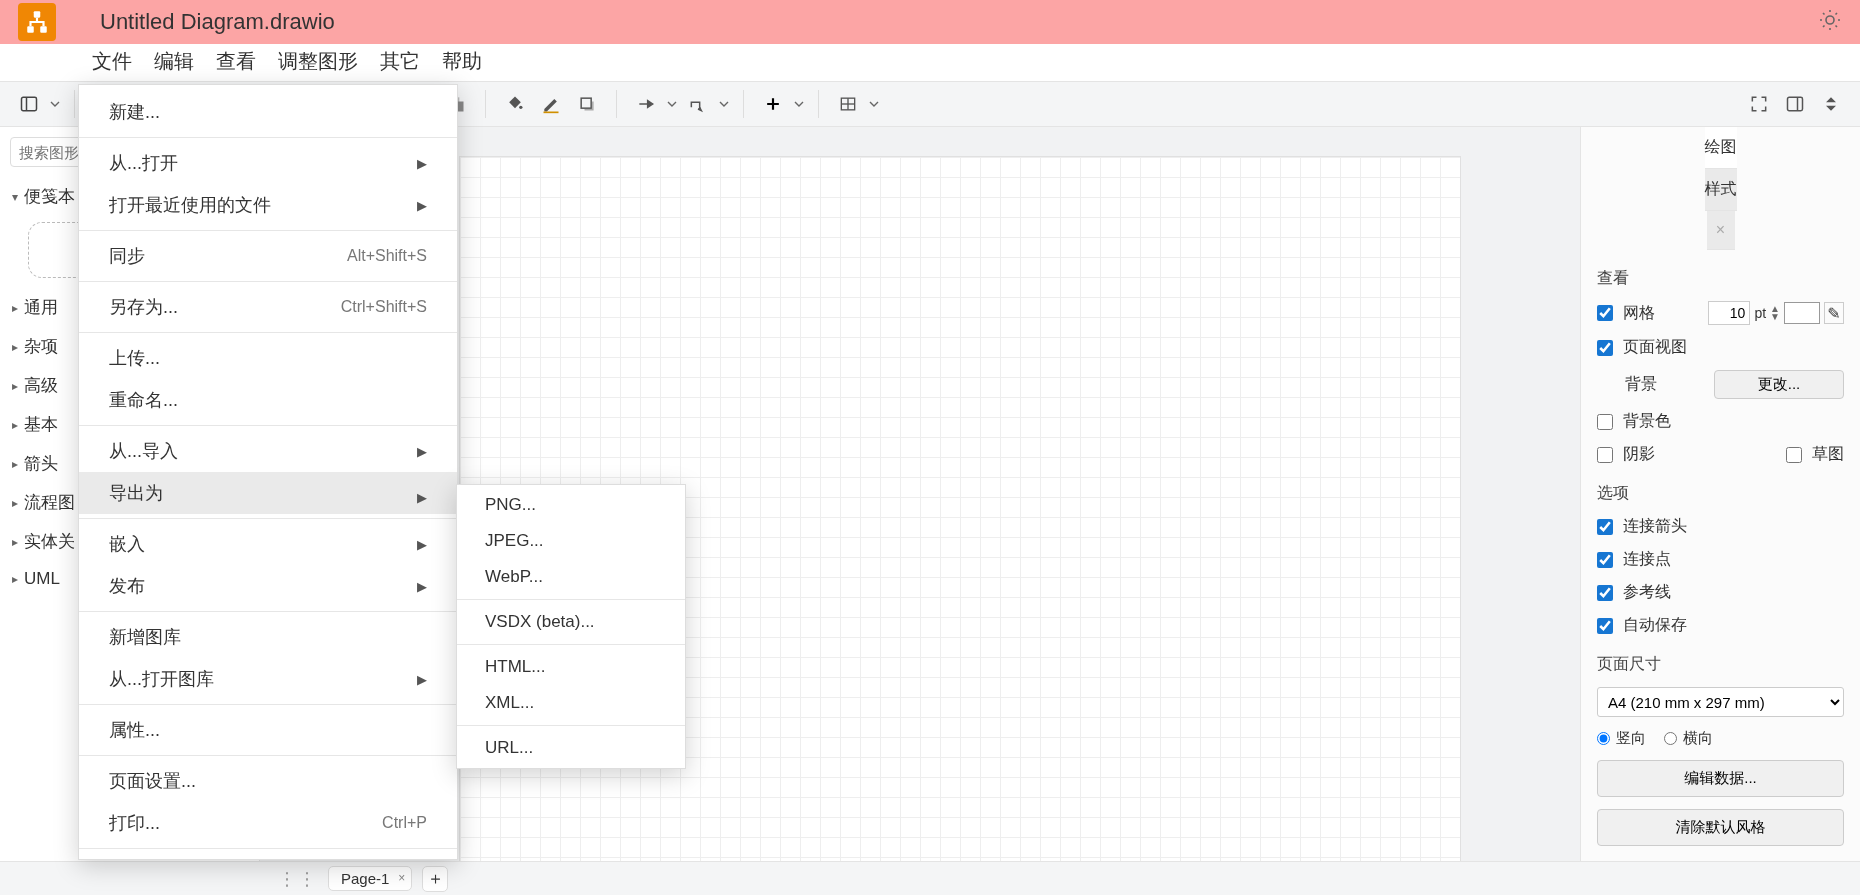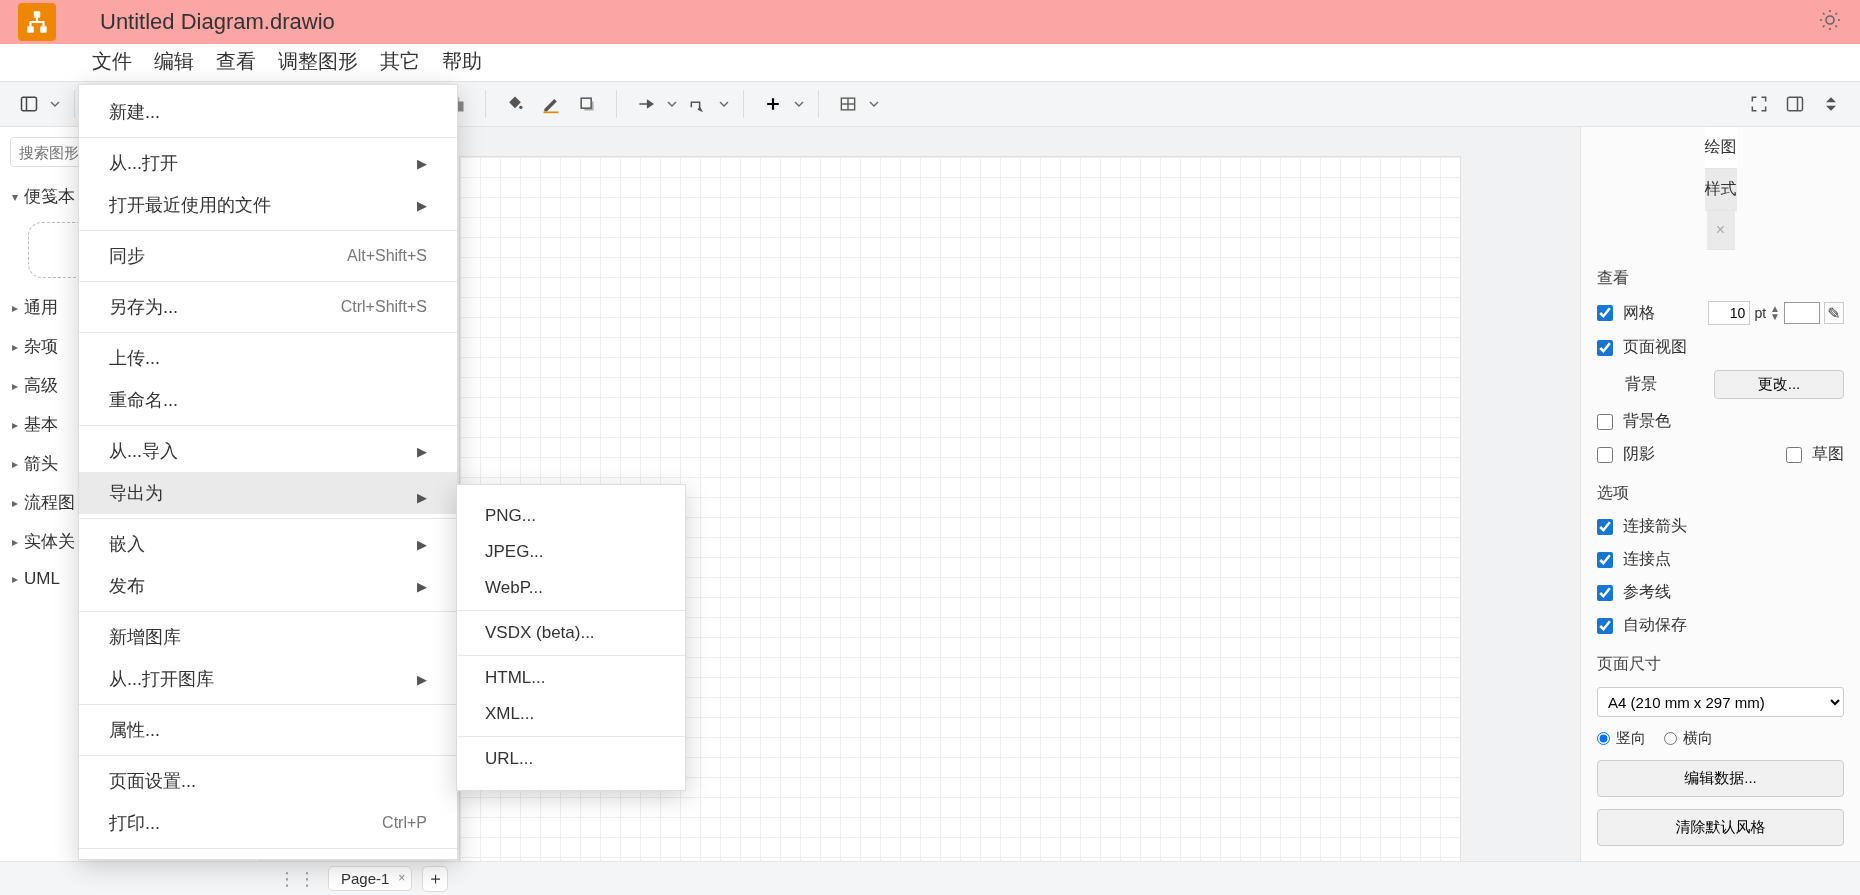--- a/index.html
+++ b/index.html
@@ -72,21 +72,21 @@
 
   
   .menu { position:absolute; left:78px; top:84px; width:380px; background:#fff; border:1px solid #ddd; box-shadow:0 6px 24px rgba(0,0,0,.18); z-index:50; padding:6px 0; }
   .mitem { display:flex; justify-content:space-between; align-items:center; padding:9px 30px; font-size:18px; cursor:pointer; white-space:nowrap; }
   .mitem.hi { background:#eaeaea;align-items:flex-end; }
   .mitem .sub { color:#555; font-size:13px; }
   .msep { height:1px; background:#e6e6e6; margin:4px 0; }
   .mitem .short { color:#777; font-size:16px; }
 
   
-  .submenu { position:absolute; left:456px; top:484px; width:230px; background:#fff; border:1px solid #ddd; box-shadow:0 6px 24px rgba(0,0,0,.18); z-index:60; padding:13px 0; }
+  .submenu { position:absolute; left:456px; top:484px; width:230px; background:#fff; border:1px solid #ddd; box-shadow:0 6px 24px rgba(0,0,0,.18); z-index:60; padding:2px 0; }
   .submenu .mitem { padding:8px 28px; font-size:17px; }
 
   .indent { padding-left: 28px; }
 </style>
 </head>
 <body>
 
 <div class="titlebar">
   <div class="logo">
     <svg viewBox="0 0 24 24" fill="#fff">

